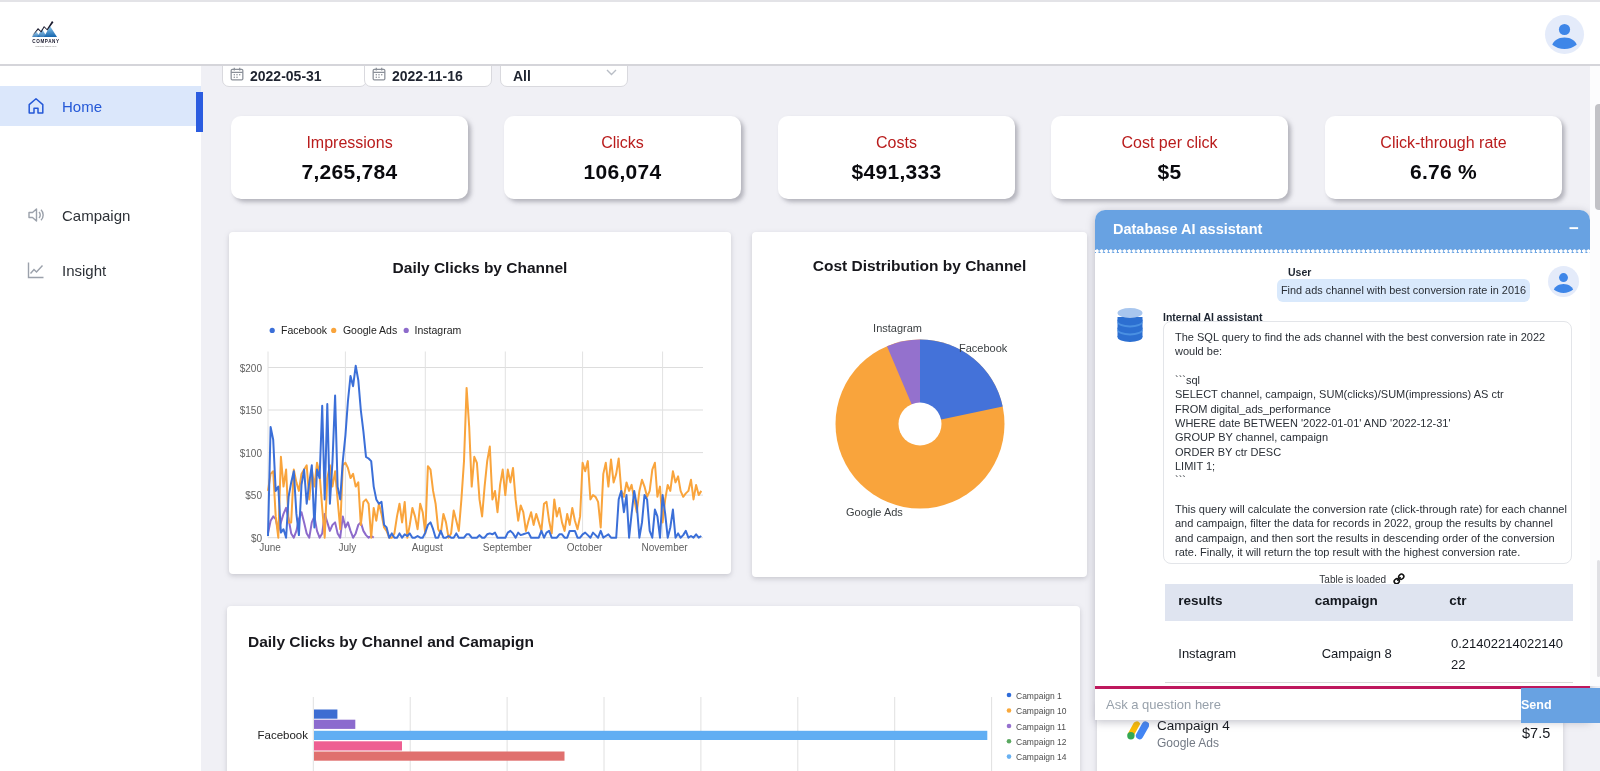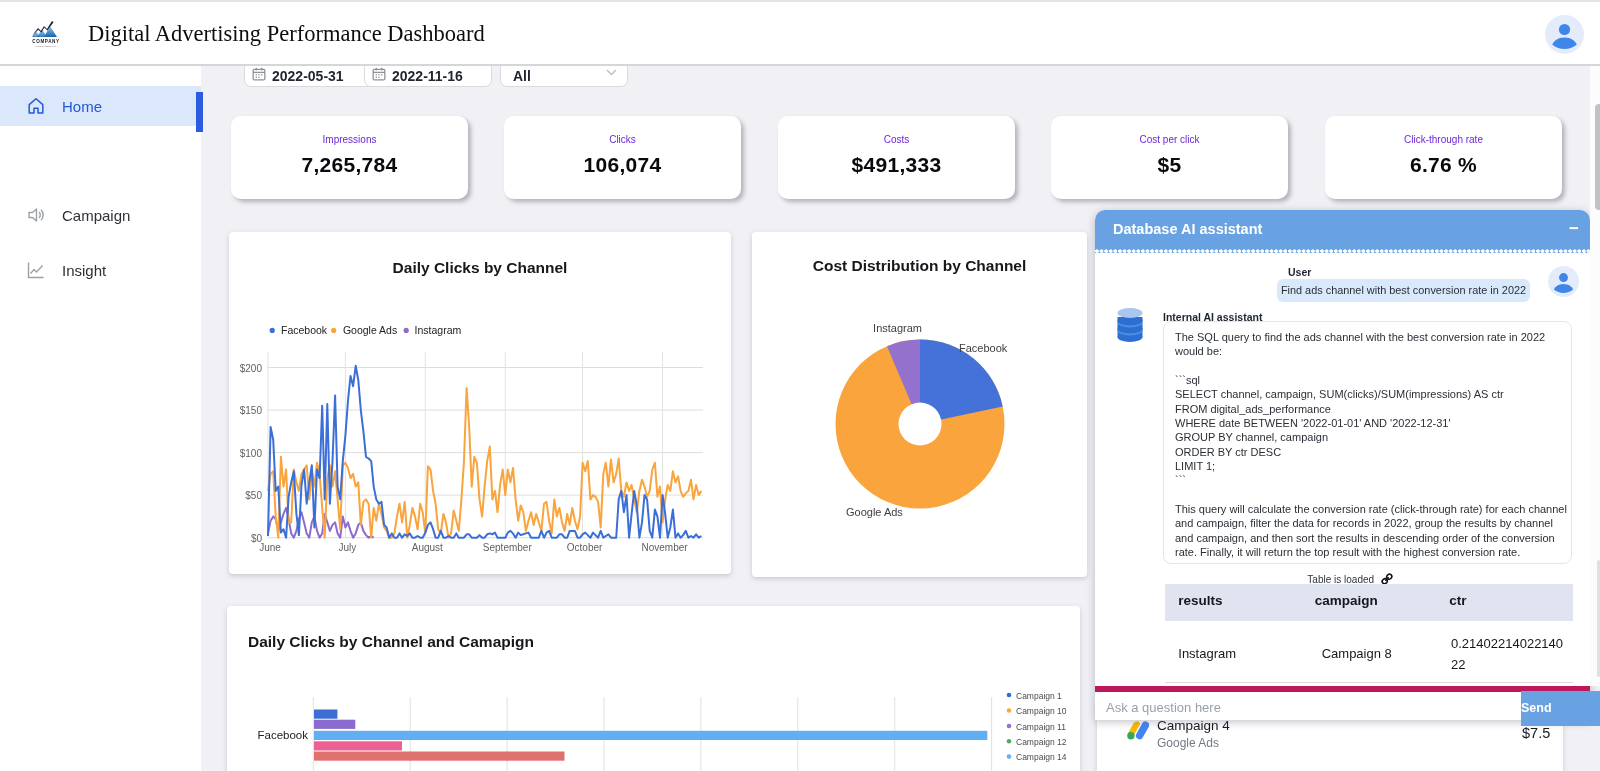--- a/index.html
+++ b/index.html
@@ -20,21 +20,21 @@
   #nav-home { top:20px; background:#dbe7fb; }
   #nav-home .ntext { color:#2458d7; }
   #homebar { position:absolute; left:196px; top:92px; width:7px; height:40px; background:#2b5ce0; }
 
   
   .filterbox { position:absolute; top:55px; height:32px; z-index:1; background:#fff; border:1px solid #d9d9de; border-radius:7px; }
   .filterbox .ftext { position:absolute; top:12px; font-size:14px; font-weight:bold; color:#1f2430; }
 
   
   .stat { position:absolute; top:116px; width:237px; height:83px; background:#fff; border-radius:10px; box-shadow:3px 3px 4px rgba(130,130,140,0.55); text-align:center; }
-  .stat .st { margin-top:18px; font-size:10px; color:#6d28d9; }
+  .stat .st { margin-top:18px; font-size:16px; color:#b91c1c; }
   .stat .sv { margin-top:8px; font-size:21px; font-weight:bold; color:#0a0a0e; letter-spacing:0.3px; }
 
   
   .card { position:absolute; background:#fff; border-radius:4px; box-shadow:0 2px 5px rgba(130,130,140,0.35); }
   #linecard  { left:229px; top:232px; width:502px; height:342px; }
   #piecard   { left:752px; top:232px; width:335px; height:345px; }
   #barcard   { left:227px; top:606px; width:853px; height:180px; }
   #listcard  { left:1097px; top:700px; width:466px; height:85px; }
   .ctitle { font-size:15.5px; font-weight:bold; color:#17171c; text-align:center; }
 
@@ -56,21 +56,20 @@
             <stop offset="1" stop-color="#1565ad"></stop>
         </linearGradient>
       </defs>
       <path d="M14 17 L20 6 L27 17 Z" fill="url(#mg1)"></path>
       <path d="M7 17 L12 9 L17 17 Z" fill="url(#mg1)" opacity="0.85"></path>
       <path d="M2 17 L6 11 L10 17 Z" fill="url(#mg1)" opacity="0.8"></path>
       <path d="M2 16 L8 8 L11 11 L14 6 L17 9 L22 1 L23.5 2.2 L17.3 10.5 L14.3 7.6 L11.3 12.6 L8.2 9.7 Z" fill="#1a1a2e"></path>
       <text x="16" y="22.5" text-anchor="middle" font-size="4.6" font-weight="bold" fill="#1a1a2e" letter-spacing="0.6">COMPANY</text>
       <text x="16" y="26.5" text-anchor="middle" font-size="2.2" fill="#777">Company tagline here</text>
     </svg>
-    <div id="title">Digital Advertising Performance Dashboard</div>
     <div id="avatar">
       <svg width="39" height="39" viewBox="0 0 39 39">
         <circle cx="19.5" cy="14.5" r="5.6" fill="#3e86e8"></circle>
         <path d="M19.5 22.5 c6.5 0 11 3.6 12.2 7.2 a19.5 19.5 0 0 1 -24.4 0 c1.2 -3.6 5.7 -7.2 12.2 -7.2 Z" fill="#3e86e8"></path>
       </svg>
     </div>
   </div>
 
   <div id="sidebar">
     <div class="nav-item" id="nav-home">
@@ -91,21 +90,21 @@
       <svg class="nicon" viewBox="0 0 18 18" fill="none" stroke="#9ba1ab" stroke-width="1.4">
           <path d="M1.5 1.5 L1.5 16.5 L16.5 16.5"></path>
           <path d="M3.5 12.5 L7 8.5 L9.5 11 L15.5 4.5"></path>
           <path d="M15.5 4.5 L15.5 8 M15.5 4.5 L12 4.5" stroke-width="0"></path>
         </svg>
       <span class="ntext">Insight</span>
       </div>
   </div>
   <div id="homebar"></div>
 
-  <div class="filterbox" style="left:244px; width:145px;">
+  <div class="filterbox" style="left:222px; width:145px;">
     <svg class="abs" style="left:7px;top:11px;" width="14" height="14" viewBox="0 0 18 18" fill="none" stroke="#8a8f98" stroke-width="1.6">
         <rect x="1.5" y="3" width="15" height="13.5" rx="1.5"></rect>
         <path d="M5.5 1 L5.5 4.6 M12.5 1 L12.5 4.6 M1.5 7 L16.5 7"></path>
         <g fill="#8a8f98" stroke="none">
           <circle cx="5.5" cy="10" r="1"></circle>
           <circle cx="9" cy="10" r="1"></circle>
           <circle cx="12.5" cy="10" r="1"></circle>
           <circle cx="5.5" cy="13.3" r="1"></circle>
           <circle cx="9" cy="13.3" r="1"></circle>
         </g>
@@ -249,53 +248,53 @@
   <div class="abs" style="left:1595px;top:104px;width:5px;height:106px;border-radius:4px 0 0 4px;background:#c2c2c6;z-index:21;"></div>
   <div class="abs" style="left:1597px;top:560px;width:3px;height:117px;border-radius:3px;background:#e0e0e4;z-index:21;"></div>
 
   <div id="aipanel">
     <div id="aihead">
         <span class="htitle">Database AI assistant</span>
         <span class="hmin">−</span>
         <div id="aidots"></div>
       </div>
     <div class="abs" style="left:193px;top:56px;font-size:10.5px;font-weight:bold;color:#1c2430;">User</div>
-    <div class="abs" style="left:182px;top:69px;width:253px;height:23px;background:#d9e9fc;border-radius:6px;font-size:10.9px;color:#2a2f36;line-height:23px;text-align:center;white-space:nowrap;">Find ads channel with best conversion rate in 2022</div>
+    <div class="abs" style="left:182px;top:69px;width:253px;height:23px;background:#d9e9fc;border-radius:6px;font-size:10.9px;color:#2a2f36;line-height:23px;text-align:center;white-space:nowrap;">Find ads channel with best conversion rate in 2016</div>
     <div class="abs" style="left:453px;top:56px;width:31px;height:31px;border-radius:50%;background:#e4ebfa;overflow:hidden;">
       <svg width="31" height="31" viewBox="0 0 39 39">
           <circle cx="19.5" cy="14.5" r="5.6" fill="#3e86e8"></circle>
           <path d="M19.5 22.5 c6.5 0 11 3.6 12.2 7.2 a19.5 19.5 0 0 1 -24.4 0 c1.2 -3.6 5.7 -7.2 12.2 -7.2 Z" fill="#3e86e8"></path>
         </svg>
     </div>
     <svg class="abs" style="left:21px;top:96px;" width="28" height="37" viewBox="0 0 28 37">
       <ellipse cx="14" cy="31" rx="12.5" ry="5" fill="#2c6fd1"></ellipse>
       <rect x="1.5" y="11" width="25" height="20" fill="#2c6fd1"></rect>
       <ellipse cx="14" cy="24.5" rx="12.5" ry="5" fill="#4a90e2"></ellipse>
         <ellipse cx="14" cy="22.5" rx="12.5" ry="5" fill="#2c6fd1"></ellipse>
       <ellipse cx="14" cy="16.5" rx="12.5" ry="5" fill="#4a90e2"></ellipse>
         <ellipse cx="14" cy="14.5" rx="12.5" ry="5" fill="#2c6fd1"></ellipse>
       <ellipse cx="14" cy="7" rx="12.5" ry="5" fill="#a8c6ee"></ellipse>
     </svg>
     <div class="abs" style="left:68px;top:101px;font-size:10.5px;font-weight:bold;color:#1c2430;">Internal AI assistant</div>
     <div class="abs" style="left:68px;top:111px;width:409px;height:243px;background:#fff;border:1px solid #e3e5e9;border-radius:8px;padding:8px 3px 0 11px;font-size:11px;color:#2a2f36;line-height:14.35px;">The SQL query to find the ads channel with the best conversion rate in 2022 would be:<br><br>```sql<br>SELECT channel, campaign, SUM(clicks)/SUM(impressions) AS ctr<br>FROM digital_ads_performance<br>WHERE date BETWEEN '2022-01-01' AND '2022-12-31'<br>GROUP BY channel, campaign<br>ORDER BY ctr DESC<br>LIMIT 1;<br>```<br><br>This query will calculate the conversion rate (click-through rate) for each channel and campaign, filter the data for records in 2022, group the results by channel and campaign, and then sort the results in descending order of the conversion rate. Finally, it will return the top result with the highest conversion rate.</div>
-    <div class="abs" style="left:52px;top:362px;width:407px;text-align:center;font-size:10px;color:#30343a;">Table is loaded&nbsp;&nbsp;<svg width="14" height="14" viewBox="0 0 24 24" style="vertical-align:-3px">
+    <div class="abs" style="left:64px;top:362px;width:407px;text-align:center;font-size:10px;color:#30343a;">Table is loaded&nbsp;&nbsp;<svg width="14" height="14" viewBox="0 0 24 24" style="vertical-align:-3px">
           <g fill="none" stroke="#111" stroke-width="2.6" stroke-linecap="round" transform="rotate(-45 12 12)">
             <path d="M9 12 h6"></path>
             <rect x="2" y="8" width="9" height="8" rx="4"></rect>
             <rect x="13" y="8" width="9" height="8" rx="4"></rect>
           </g>
         </svg></div>
     <div class="abs" style="left:69.7px;top:374px;width:408.5px;height:37px;background:#dfe4f0;font-size:13.5px;font-weight:bold;color:#14181f;">
       <span class="abs" style="left:13.6px;top:9px;">results</span>
         <span class="abs" style="left:150.1px;top:9px;">campaign</span>
         <span class="abs" style="left:284.6px;top:9px;">ctr</span>
     </div>
     <div class="abs" style="left:69.7px;top:411px;width:408.5px;height:62px;background:#fff;border-bottom:1px solid #d9d9d9;font-size:13px;color:#14181f;">
       <span class="abs" style="left:13.6px;top:25px;">Instagram</span>
         <span class="abs" style="left:157px;top:25px;">Campaign 8</span>
       <span class="abs" style="left:286.3px;top:12px;line-height:21px;">0.21402214022140<br>22</span>
     </div>
-    <div class="abs" style="left:0;top:475.7px;width:495px;height:30px;background:#fff;border-top:6px solid #be185d;">
+    <div class="abs" style="left:0;top:475.7px;width:495px;height:30px;background:#fff;border-top:3px solid #be185d;">
       <span class="abs" style="left:11px;top:8px;font-size:13px;color:#98a1ab;">Ask a question here</span>
       <div class="abs" style="left:426px;top:-1px;width:79px;height:35.3px;background:#68a2e2;color:#fff;font-size:12.5px;font-weight:bold;line-height:35px;">Send</div>
     </div>
   </div>
 </div>
 
 </body></html>

